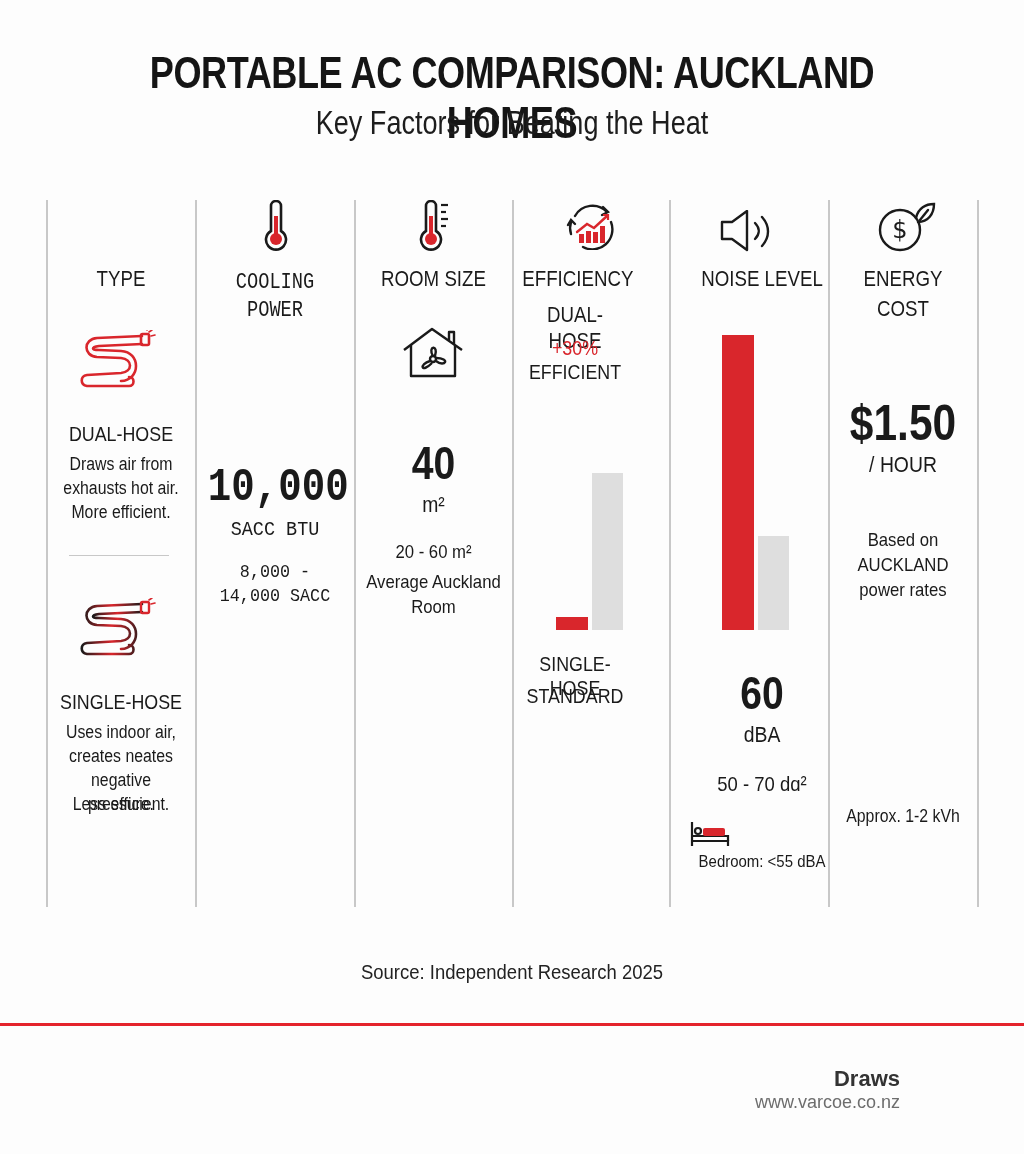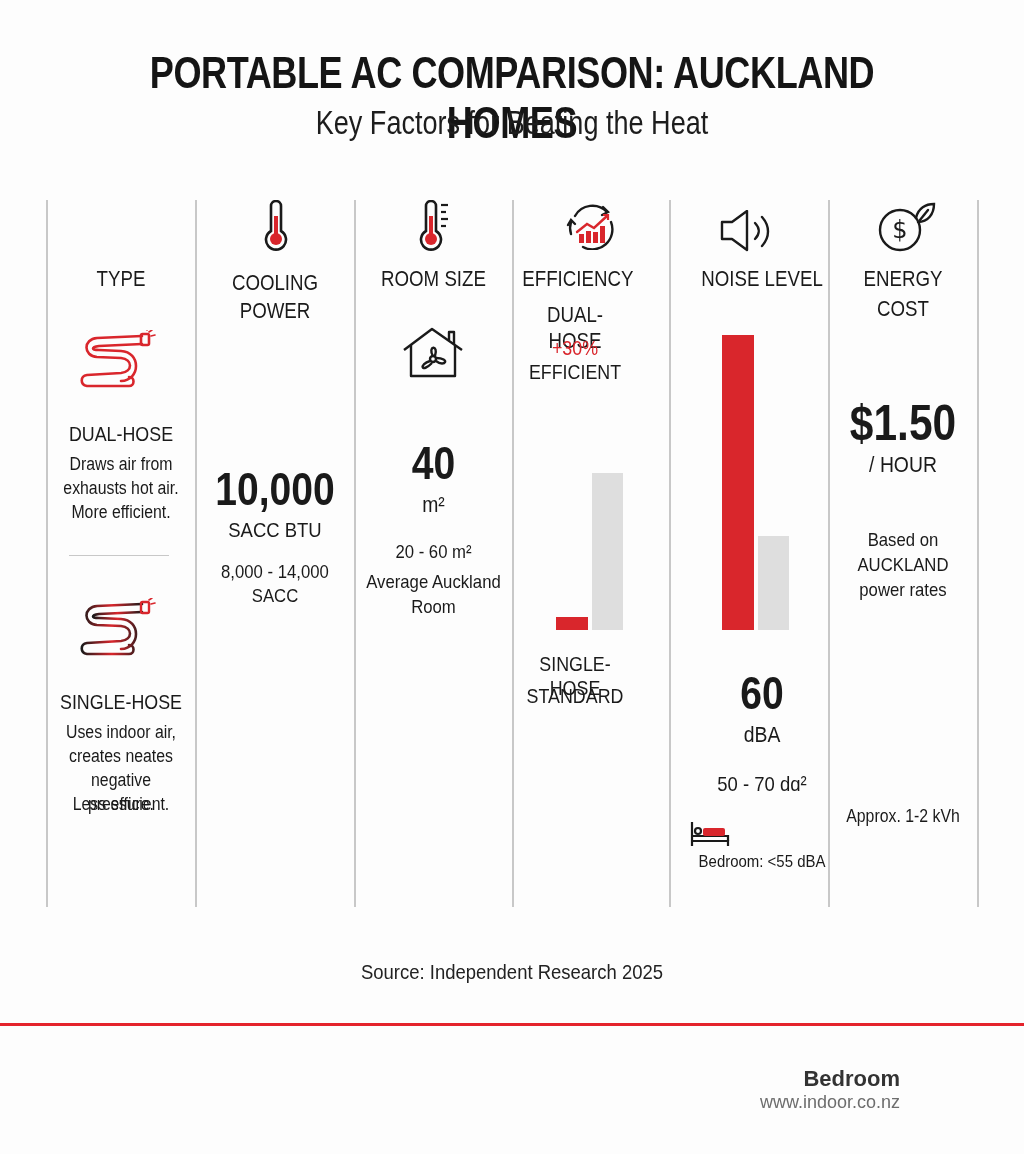--- a/index.html
+++ b/index.html
@@ -91,21 +91,21 @@
       </g>
     </svg>
   </div>
   <div class="txt" style="top:490px; font-size:21px; font-weight:500; transform:scaleX(0.85);">SINGLE-HOSE</div>
   <div class="txt sm" style="top:520px;">Uses indoor air,</div>
   <div class="txt sm" style="top:544px;">creates neates</div>
   <div class="txt sm" style="top:568px;">negative pressure.</div>
   <div class="txt sm" style="top:592px;">Less efficient.</div>
 </div>
 
-<div class="col" style="left:196px; width:158px;">
+<div class="col" style="left:196px; width:158px;font-family:Liberation Mono, monospace;">
   <div class="abs" style="left:66px; top:0px;">
     <svg width="28" height="52" viewBox="0 0 28 52">
       <path d="M9 6 a5 5 0 0 1 10 0 V31 a10 10 0 1 1 -10 0 Z" fill="none" stroke="#1a1a1a" stroke-width="2.6"></path>
       <rect x="12" y="16" width="4" height="20" fill="#d9262c"></rect>
       <circle cx="14" cy="39" r="6" fill="#d9262c"></circle>
     </svg>
   </div>
   <div class="hdr" style="top:68px;">COOLING</div>
   <div class="hdr" style="top:96px;">POWER</div>
   <div class="txt big" style="top:262px;">10,000</div>
@@ -226,14 +226,14 @@
   <div class="txt big" style="top:194px; font-size:50px;">$1.50</div>
   <div class="txt med" style="top:252px; font-size:22px;">/ HOUR</div>
   <div class="txt sm" style="top:328px; font-size:19px;">Based on</div>
   <div class="txt sm" style="top:353px; font-size:19px;">AUCKLAND</div>
   <div class="txt sm" style="top:378px; font-size:19px;">power rates</div>
   <div class="txt sm" style="top:604px; font-size:18px;">Approx. 1-2 kVh</div>
 </div>
 
 <div class="abs source">Source: Independent Research 2025</div>
 <div class="abs redrule"></div>
-<div class="abs brand">Bedroom</div>
-<div class="abs url">www.indoor.co.nz</div>
+<div class="abs brand">Draws</div>
+<div class="abs url">www.varcoe.co.nz</div>
 
 </body></html>

